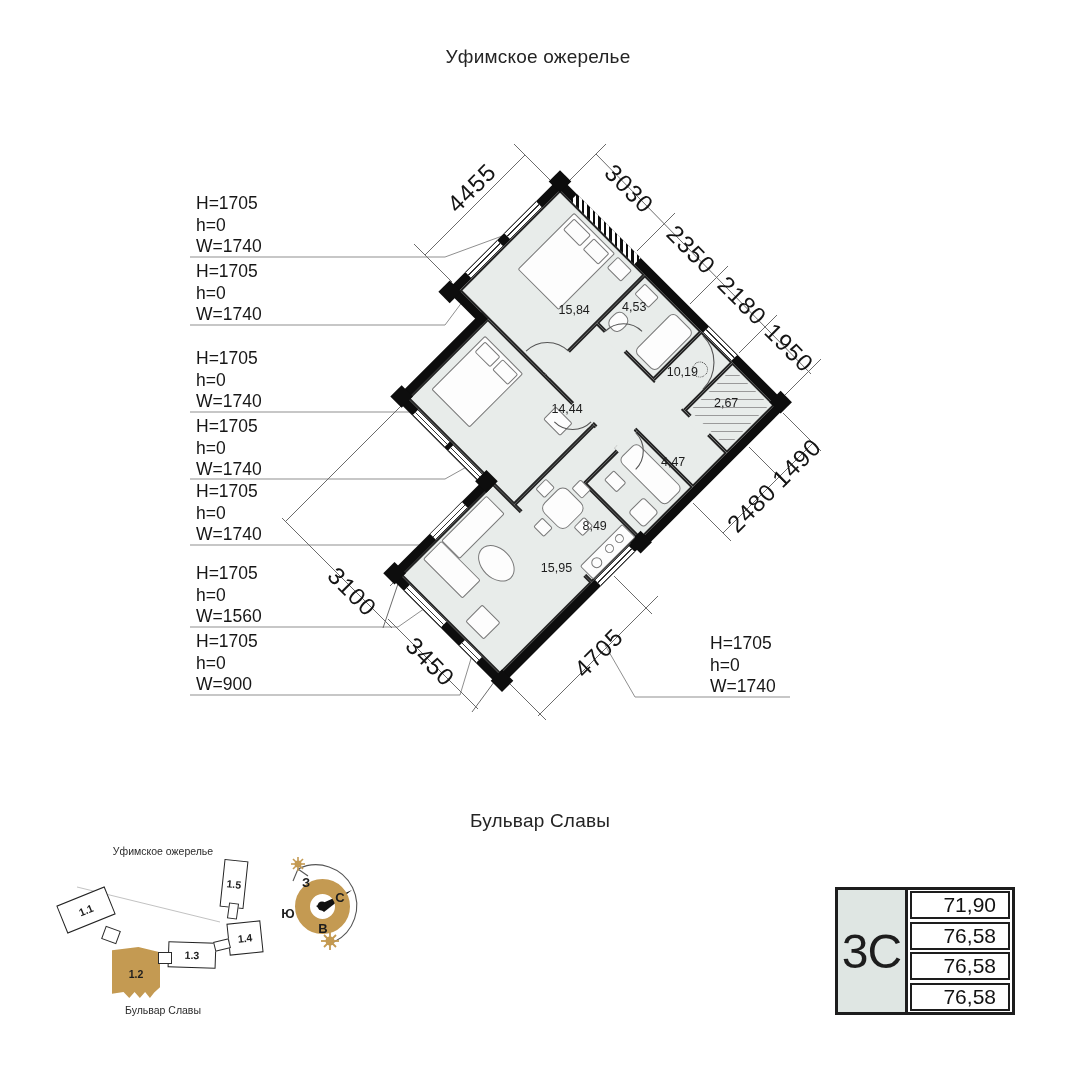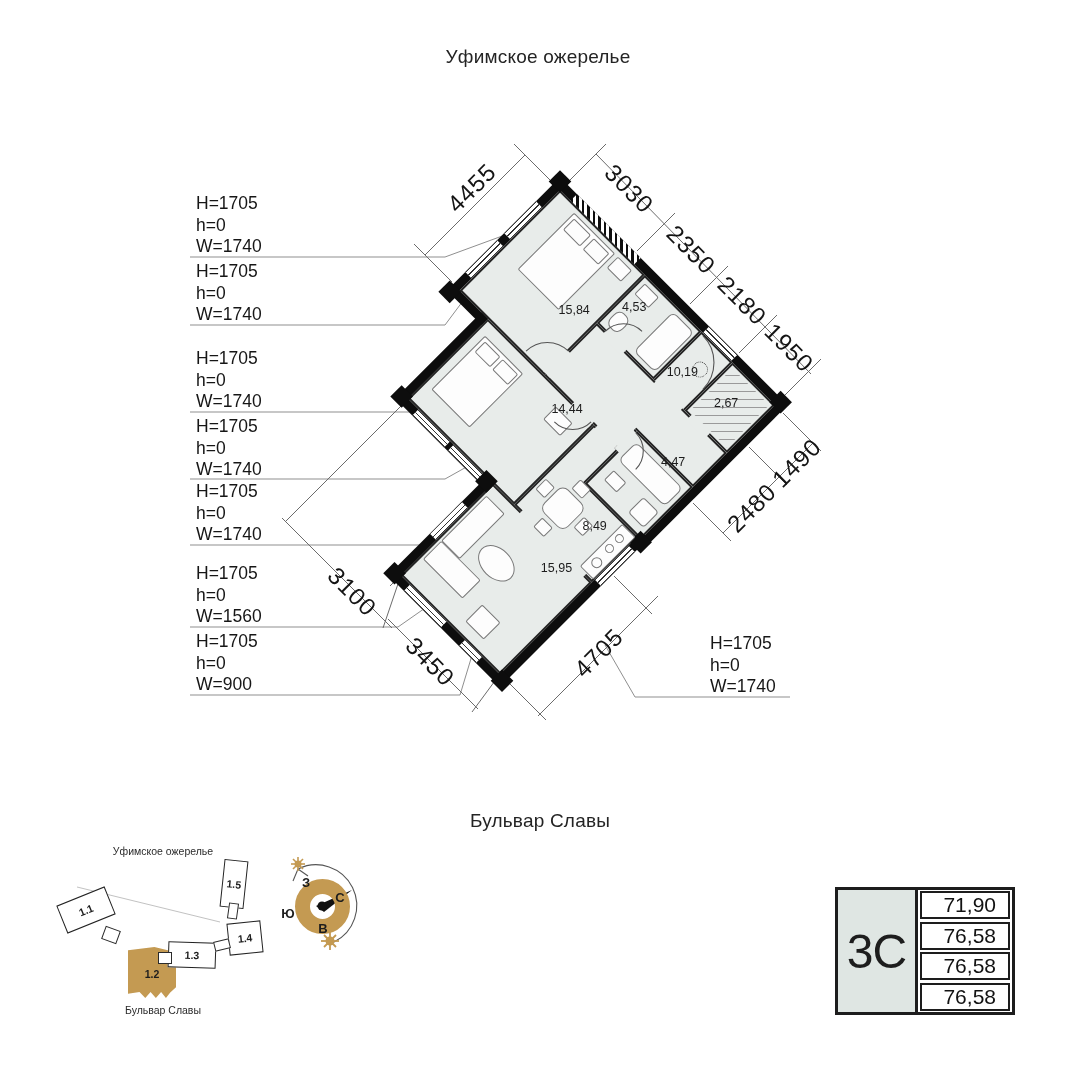--- a/index.html
+++ b/index.html
@@ -36,32 +36,32 @@
   .round { border-radius:50%; }
   .roomlabel { position:absolute; font-size:12.5px; color:#1d1d1d;
     transform:translate(-50%,-50%) rotate(-45deg); white-space:nowrap; }
   .vent { width:16px; height:16px; border:1.5px dotted #444; border-radius:50%; }
 
   
   .site-label { position:absolute; font-size:10.5px; color:#2b2b2b; transform:translate(-50%,0); white-space:nowrap; }
   .bld { position:absolute; background:#fff; border:1.5px solid #232323; display:flex;
     align-items:center; justify-content:center; font-size:10.5px; font-weight:bold; color:#1d1d1d; }
   .bld.gold { background:#c49a52; border:none;
-    clip-path:polygon(0 6%, 55% 0, 100% 10%, 100% 76%, 88% 86%, 79% 96%, 69% 85%, 58% 96%, 47% 85%, 36% 96%, 24% 85%, 0 88%);margin-left:16px; }
+    clip-path:polygon(0 6%, 55% 0, 100% 10%, 100% 76%, 88% 86%, 79% 96%, 69% 85%, 58% 96%, 47% 85%, 36% 96%, 24% 85%, 0 88%); }
   .connector { position:absolute; background:#fff; border:1.2px solid #2b2b2b; }
 
   
   .compass-ring { position:absolute; left:295px; top:879px; width:55px; height:55px;
     border:15px solid #c49a52; border-radius:50%; }
   .compass-letter { position:absolute; font-size:13px; font-weight:bold; color:#1d1d1d; transform:translate(-50%,-50%); }
 
   
   #info-table { position:absolute; left:835px; top:887px; width:180px; height:128px;
     border:3px solid #1d1d1d; background:#fff; display:flex; }
-  #unit-cell { width:80px; background:#dfe6e3; border-right:3px solid #1d1d1d;
+  #unit-cell { width:70px; background:#dfe6e3; border-right:3px solid #1d1d1d;
     display:flex; align-items:center; justify-content:center;
     font-size:48px; color:#1d1d1d; letter-spacing:-1px; }
   #value-col { flex:1; display:flex; flex-direction:column; justify-content:space-between; padding:1px 2px; }
   .value-cell { height:28px; border:2.5px solid #1d1d1d; background:#fff; display:flex;
     align-items:center; justify-content:flex-end; padding-right:12px; font-size:21px; color:#121212; }
 
   svg.overlay { position:absolute; left:0; top:0; pointer-events:none; }
   .ldr { stroke:#8f8f8f; stroke-width:1; fill:none; }
   .dln { stroke:#6b6b6b; stroke-width:1; fill:none; }
   .arc { stroke:#555; stroke-width:1.1; fill:none; }

